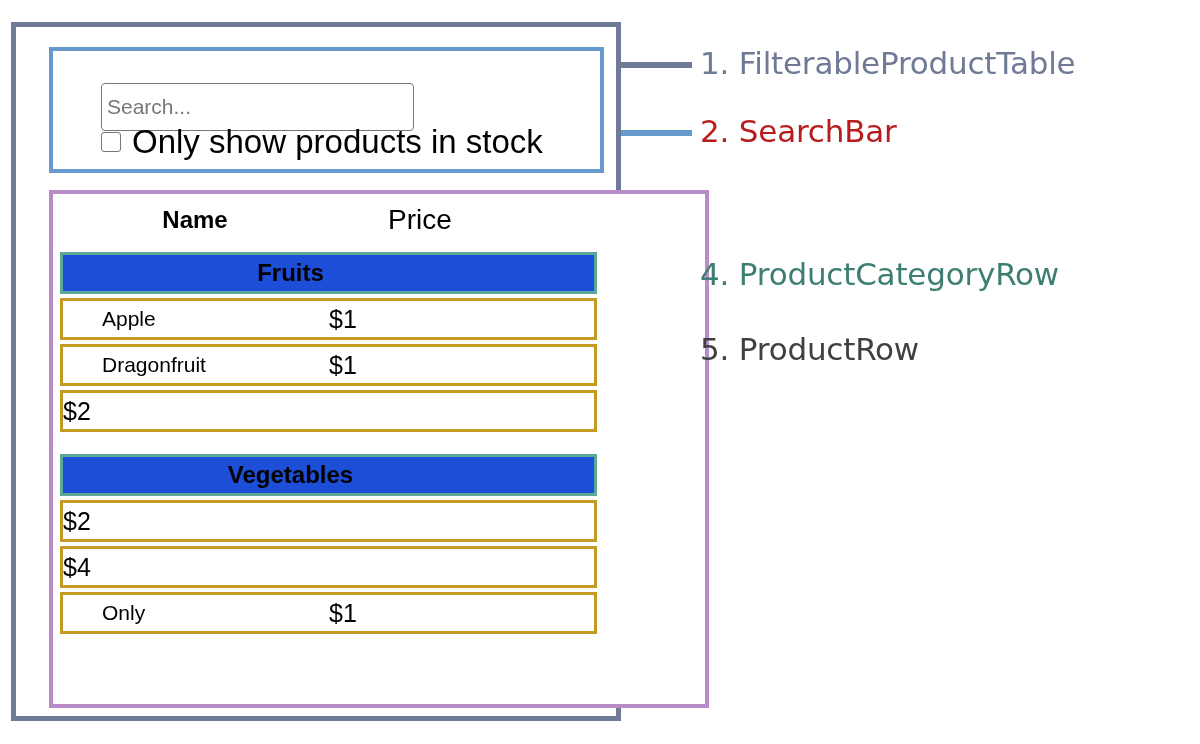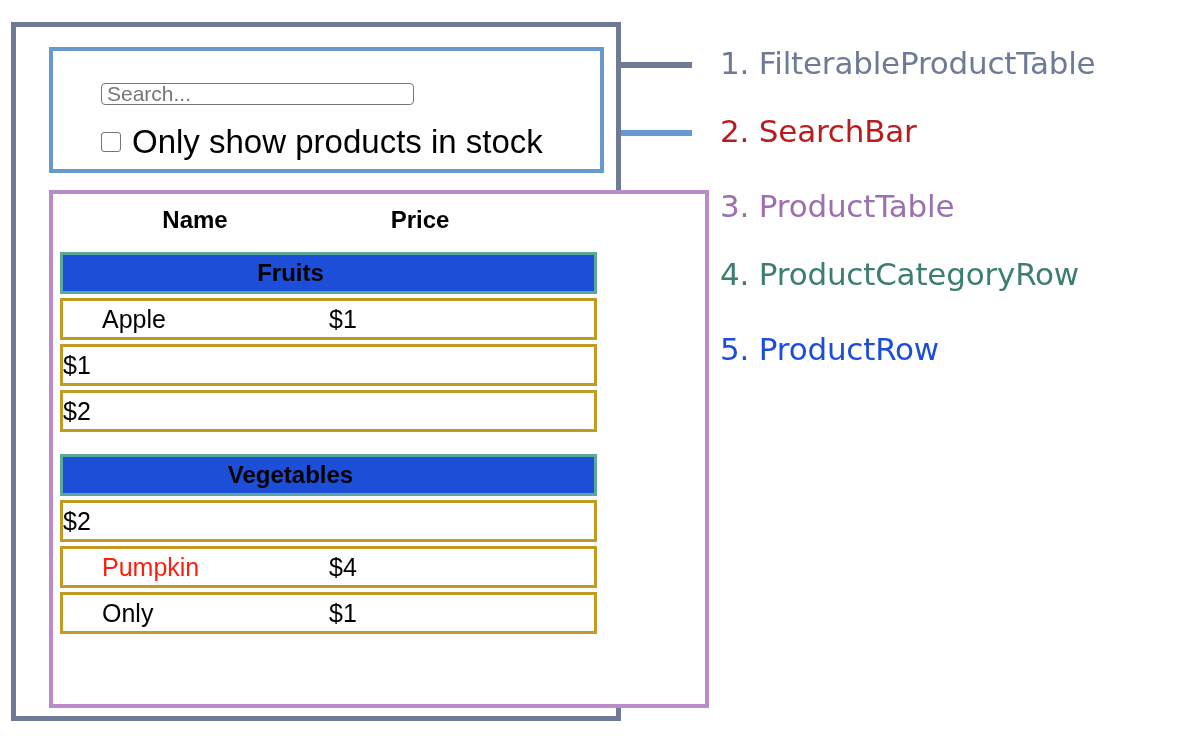--- a/index.html
+++ b/index.html
@@ -54,21 +54,21 @@
   #producttable-box {
     left: 44px; top: 185px;
     width: 660px; height: 518px;
     border: 4px solid #b98bc9;
   }
 
   
   #search-input {
     position: absolute;
     left: 48px; top: 32px;
-    width: 313px; height: 22px;
+    width: 313px; height: 48px;
     box-sizing: border-box;
     border: 1.5px solid #767676;
     border-radius: 4px;
     background: #ffffff;
     font-family: "Liberation Sans", sans-serif;
     font-size: 21px;
     color: #15803d;
     padding: 0 5px;
     outline: none;
   }
@@ -115,22 +115,22 @@
   .th-name {
     width: 270px;
     text-align: center;
     font-weight: bold;
     font-size: 24px;
     color: #000;
   }
   .th-price {
     width: 180px;
     text-align: center;
-    font-weight: bold;
-    font-size: 24px;
+    font-weight: normal;
+    font-size: 28px;
     color: #000;
   }
 
   .rows-area {
     position: absolute;
     left: 7px; top: 58px;
     width: 537px;
   }
 
   .category-row {
@@ -157,42 +157,41 @@
     border: 3.5px solid #c39a22;
     background: #ffffff;
     display: flex;
     align-items: center;
     margin-bottom: 4px;
   }
   .product-row .cell-name {
     width: 266px;
     padding-left: 39px;
     box-sizing: border-box;
-    font-size: 25px;
+    font-size: 21px;
     color: #000000;
     white-space: nowrap;
     overflow: hidden;
   }
   .product-row.out-of-stock .cell-name { color: #ff1d0d; }
   .product-row .cell-price {
     font-size: 25px;
     color: #000000;
   }
 
   .group-gap { height: 18px; }
 
   
   .legend-label {
     position: absolute;
     white-space: nowrap;
     font-size: 31px;
     font-family: "DejaVu Sans", sans-serif;
     letter-spacing: -0.2px;
     line-height: 1;
-    margin-left: 20px;
   }
 </style>
 </head>
 <body>
 
 <div id="stage">
 
   <svg id="leaders" viewBox="0 0 1200 744" width="1200" height="744">
 
     <line x1="618" y1="65" x2="692" y2="65" stroke="#6f7b96" stroke-width="6"></line>
@@ -232,34 +231,34 @@
         <div class="rows-area" id="rows-area">
 
         <div class="category-row">
               <div class="cat-label">Fruits</div>
             </div>
             <div class="product-row">
               <div class="cell-name">Apple</div>
               <div class="cell-price">$1</div>
             </div>
             <div class="product-row">
+              <div class="cell-name">Dragonfruit</div>
               <div class="cell-price">$1</div>
             </div>
             <div class="product-row out-of-stock">
               <div class="cell-price">$2</div>
             </div>
             <div class="group-gap"></div>
             <div class="category-row">
               <div class="cat-label">Vegetables</div>
             </div>
             <div class="product-row">
               <div class="cell-price">$2</div>
             </div>
             <div class="product-row out-of-stock">
-              <div class="cell-name">Pumpkin</div>
               <div class="cell-price">$4</div>
             </div>
             <div class="product-row">
               <div class="cell-name">Only</div>
               <div class="cell-price">$1</div>
             </div>
           </div>
       </div>
     </div>
   </div>
@@ -267,28 +266,24 @@
   <div class="legend-label" id="legend-1" style="left: 700px; top: 48px; color: rgb(111, 123, 150);">
     <span>1.</span>
     <span>FilterableProductTable</span>
   </div>
 
   <div class="legend-label" id="legend-2" style="left: 700px; top: 116px; color: #b91c1c;">
     <span>2.</span>
     <span>SearchBar</span>
   </div>
 
-  <div class="legend-label" id="legend-3" style="left: 700px; top: 191px; color: rgb(155, 111, 176);">
-    <span>3.</span>
-    <span>ProductTable</span>
-  </div>
 
   <div class="legend-label" id="legend-4" style="left: 700px; top: 259px; color: rgb(61, 126, 114);">
     <span>4.</span>
     <span>ProductCategoryRow</span>
   </div>
 
-  <div class="legend-label" id="legend-5" style="left: 700px; top: 334px; color: #1d4ed8;">
+  <div class="legend-label" id="legend-5" style="left: 700px; top: 334px; color: #404040;">
     <span>5.</span>
     <span>ProductRow</span>
   </div>
 
 </div>
 
 </body></html>

